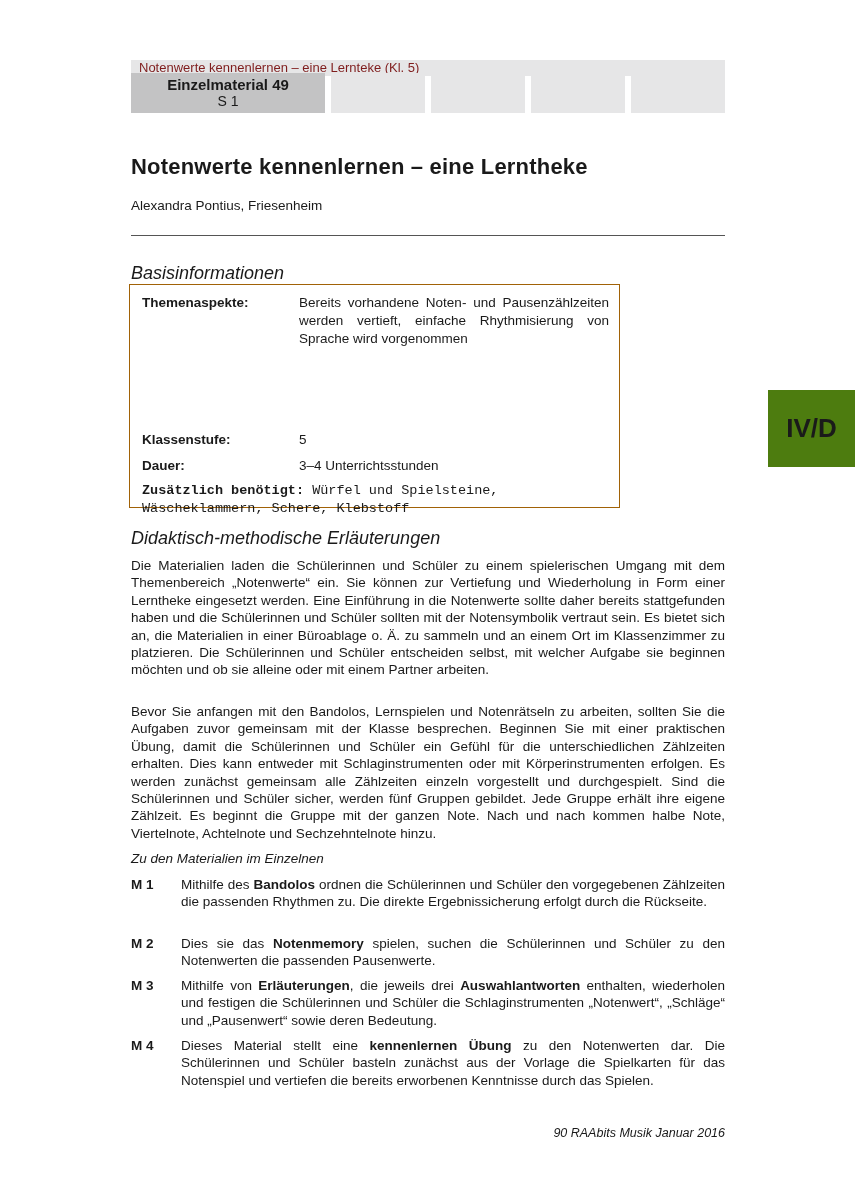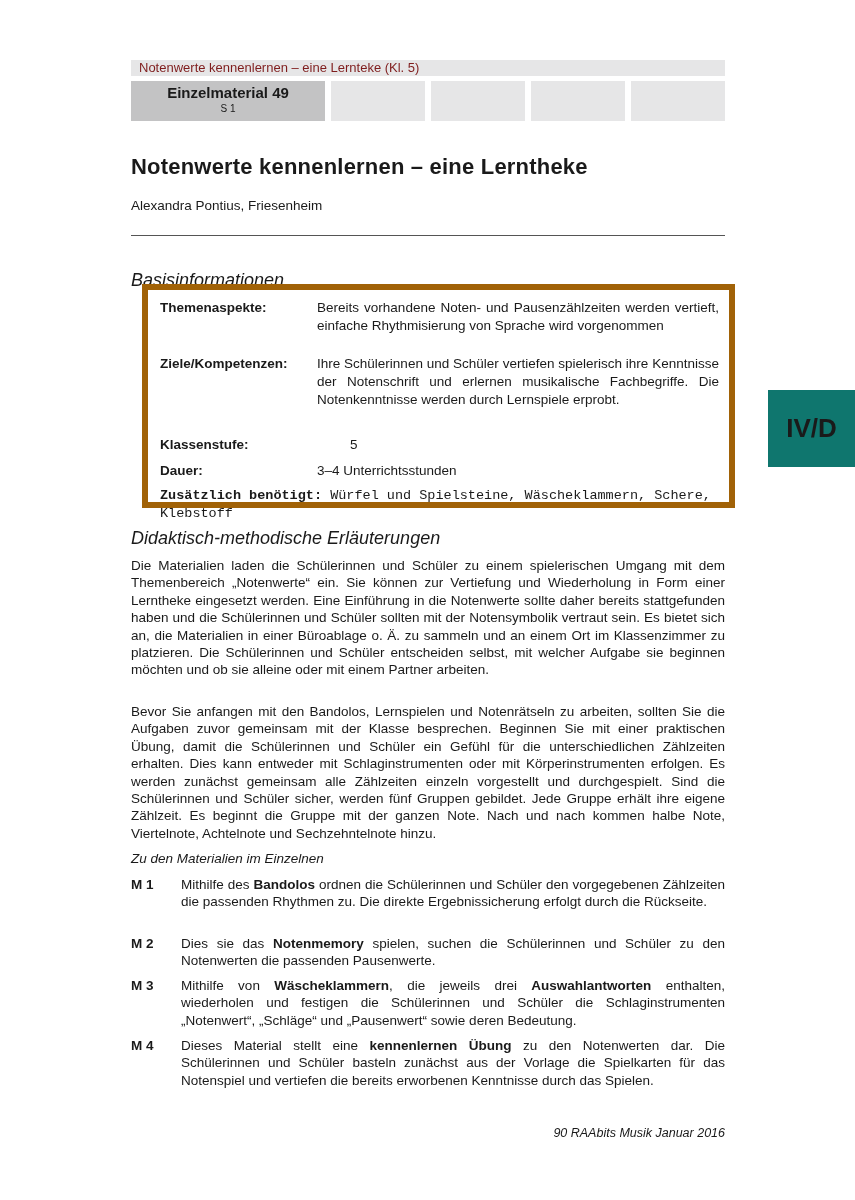--- a/index.html
+++ b/index.html
@@ -5,40 +5,40 @@
   html, body { margin: 0; padding: 0; }
   body {
     width: 855px; height: 1200px; background: #ffffff; position: relative;
     font-family: "Liberation Sans", sans-serif; color: #1a1a1a; overflow: hidden;
   }
   .abs { position: absolute; }
   .topbar {
     left: 131px; top: 60px; width: 594px; height: 16px; background: #e6e6e7;
     font-size: 13px; line-height: 16px; padding-left: 8px; box-sizing: border-box; color: #7f1d1d;
   }
-  .tabrow { left: 131px; top: 81px; width: 594px; height: 40px; }
+  .tabrow { left: 131px; top: 73px; width: 594px; height: 40px; }
   .tab-main {
     position: absolute; left: 0; top: 0; width: 194px; height: 40px; background: #c3c3c4;
     text-align: center; box-sizing: border-box; padding-top: 3px;
   }
   .tab-main .t1 { font-weight: bold; font-size: 15px; line-height: 17px; }
-  .tab-main .t2 { font-size: 10px; line-height: 16px; }
+  .tab-main .t2 { font-size: 14px; line-height: 16px; }
   .tab-empty { position: absolute; top: 0; height: 40px; background: #e6e6e7; }
   .title { left: 131px; top: 154px; font-size: 22px; font-weight: bold; letter-spacing: 0.2px; }
   .author { left: 131px; top: 198px; font-size: 13.5px; }
   .rule { left: 131px; top: 235px; width: 594px; height: 1px; background: #555; }
   .h-ital { font-style: italic; font-size: 18px; left: 131px; }
   .infobox {
-    left: 142px; top: 284px; width: 593px; height: 224px; border: 6px solid #a16207; box-sizing: border-box;
+    left: 129px; top: 284px; width: 491px; height: 224px; border: 1px solid #a16207; box-sizing: border-box;
   }
   .inforow { position: absolute; left: 12px; right: 10px; font-size: 13.5px; line-height: 18px; }
   .inforow .lab { position: absolute; left: 0; top: 0; font-weight: bold; white-space: nowrap; }
   .inforow .val { margin-left: 157px; text-align: justify; }
   .side-tab {
-    left: 768px; top: 390px; width: 87px; height: 77px; background: #0f766e;
+    left: 768px; top: 390px; width: 87px; height: 77px; background: #4d7c0f;
     font-weight: bold; font-size: 26px; text-align: center; line-height: 77px; color: #1a1a1a;
   }
   .para {
     left: 131px; width: 594px; font-size: 13.5px; line-height: 17.4px; text-align: justify;
   }
   .sub-ital { left: 131px; font-style: italic; font-size: 13.5px; }
   .mitem { position: absolute; left: 131px; width: 594px; font-size: 13.5px; line-height: 17.4px; }
   .mitem .mk { position: absolute; left: 0; top: 0; font-weight: bold; }
   .mitem .mt { margin-left: 50px; text-align: justify; }
   .footer { right: 130px; top: 1126px; font-style: italic; font-size: 12.5px; }
@@ -59,32 +59,28 @@
   <div class="tab-empty" style="left:200px;width:94px;"></div>
   <div class="tab-empty" style="left:300px;width:94px;"></div>
   <div class="tab-empty" style="left:400px;width:94px;"></div>
   <div class="tab-empty" style="left:500px;width:94px;"></div>
 </div>
 
 <div class="abs title">Notenwerte kennenlernen – eine Lerntheke</div>
 <div class="abs author">Alexandra Pontius, Friesenheim</div>
 <div class="abs rule"></div>
 
-<div class="abs h-ital" style="top:270px;">Basisinformationen</div>
+<div class="abs h-ital" style="top:263px;">Basisinformationen</div>
 
 <div class="abs infobox">
   <div class="inforow" style="top:9px;">
     <span class="lab">Themenaspekte:</span>
     <div class="val">Bereits vorhandene Noten- und Pausenzählzeiten werden vertieft, einfache Rhythmisierung von Sprache wird vorgenommen</div>
   </div>
-  <div class="inforow" style="top:65px;">
-    <span class="lab">Ziele/Kompetenzen:</span>
-    <div class="val">Ihre Schülerinnen und Schüler vertiefen spielerisch ihre Kenntnisse der Notenschrift und erlernen musikalische Fachbegriffe. Die Notenkenntnisse werden durch Lernspiele erprobt.</div>
-  </div>
-  <div class="inforow" style="top:146px;padding-left:33px;">
+  <div class="inforow" style="top:146px;">
     <span class="lab">Klassenstufe:</span>
     <div class="val">5</div>
   </div>
   <div class="inforow" style="top:172px;">
     <span class="lab">Dauer:</span>
     <div class="val">3–4 Unterrichtsstunden</div>
   </div>
   <div class="inforow" style="top:197px;font-family:Liberation Mono, monospace;">
     <span style="font-weight:bold;">Zusätzlich benötigt:</span>
     <span>Würfel und Spielsteine, Wäscheklammern, Schere, Klebstoff</span>
@@ -103,20 +99,20 @@
 <div class="mitem" style="top:876px;">
   <span class="mk">M 1</span>
   <div class="mt"><span>Mithilfe des </span><b>Bandolos</b><span> ordnen die Schülerinnen und Schüler den vorgegebenen Zählzeiten die passenden Rhythmen zu. Die direkte Ergebnissicherung erfolgt durch die Rückseite.</span></div>
 </div>
 <div class="mitem" style="top:935px;">
   <span class="mk">M 2</span>
   <div class="mt"><span>Dies sie das </span><b>Notenmemory</b><span> spielen, suchen die Schülerinnen und Schüler zu den Notenwerten die passenden Pausenwerte.</span></div>
 </div>
 <div class="mitem" style="top:977px;">
   <span class="mk">M 3</span>
-  <div class="mt"><span>Mithilfe von </span><b>Wäscheklammern</b><span>, die jeweils drei </span><b>Auswahlantworten</b><span> enthalten, wiederholen und festigen die Schülerinnen und Schüler die Schlaginstrumenten „Notenwert“, „Schläge“ und „Pausenwert“ sowie deren Bedeutung.</span></div>
+  <div class="mt"><span>Mithilfe von </span><b>Erläuterungen</b><span>, die jeweils drei </span><b>Auswahlantworten</b><span> enthalten, wiederholen und festigen die Schülerinnen und Schüler die Schlaginstrumenten „Notenwert“, „Schläge“ und „Pausenwert“ sowie deren Bedeutung.</span></div>
 </div>
 <div class="mitem" style="top:1037px;">
   <span class="mk">M 4</span>
   <div class="mt"><span>Dieses Material stellt eine </span><b>kennenlernen Übung</b><span> zu den Notenwerten dar. Die Schülerinnen und Schüler basteln zunächst aus der Vorlage die Spielkarten für das Notenspiel und vertiefen die bereits erworbenen Kenntnisse durch das Spielen.</span></div>
 </div>
 
 <div class="abs footer">90 RAAbits Musik Januar 2016</div>
 
 </body></html>

